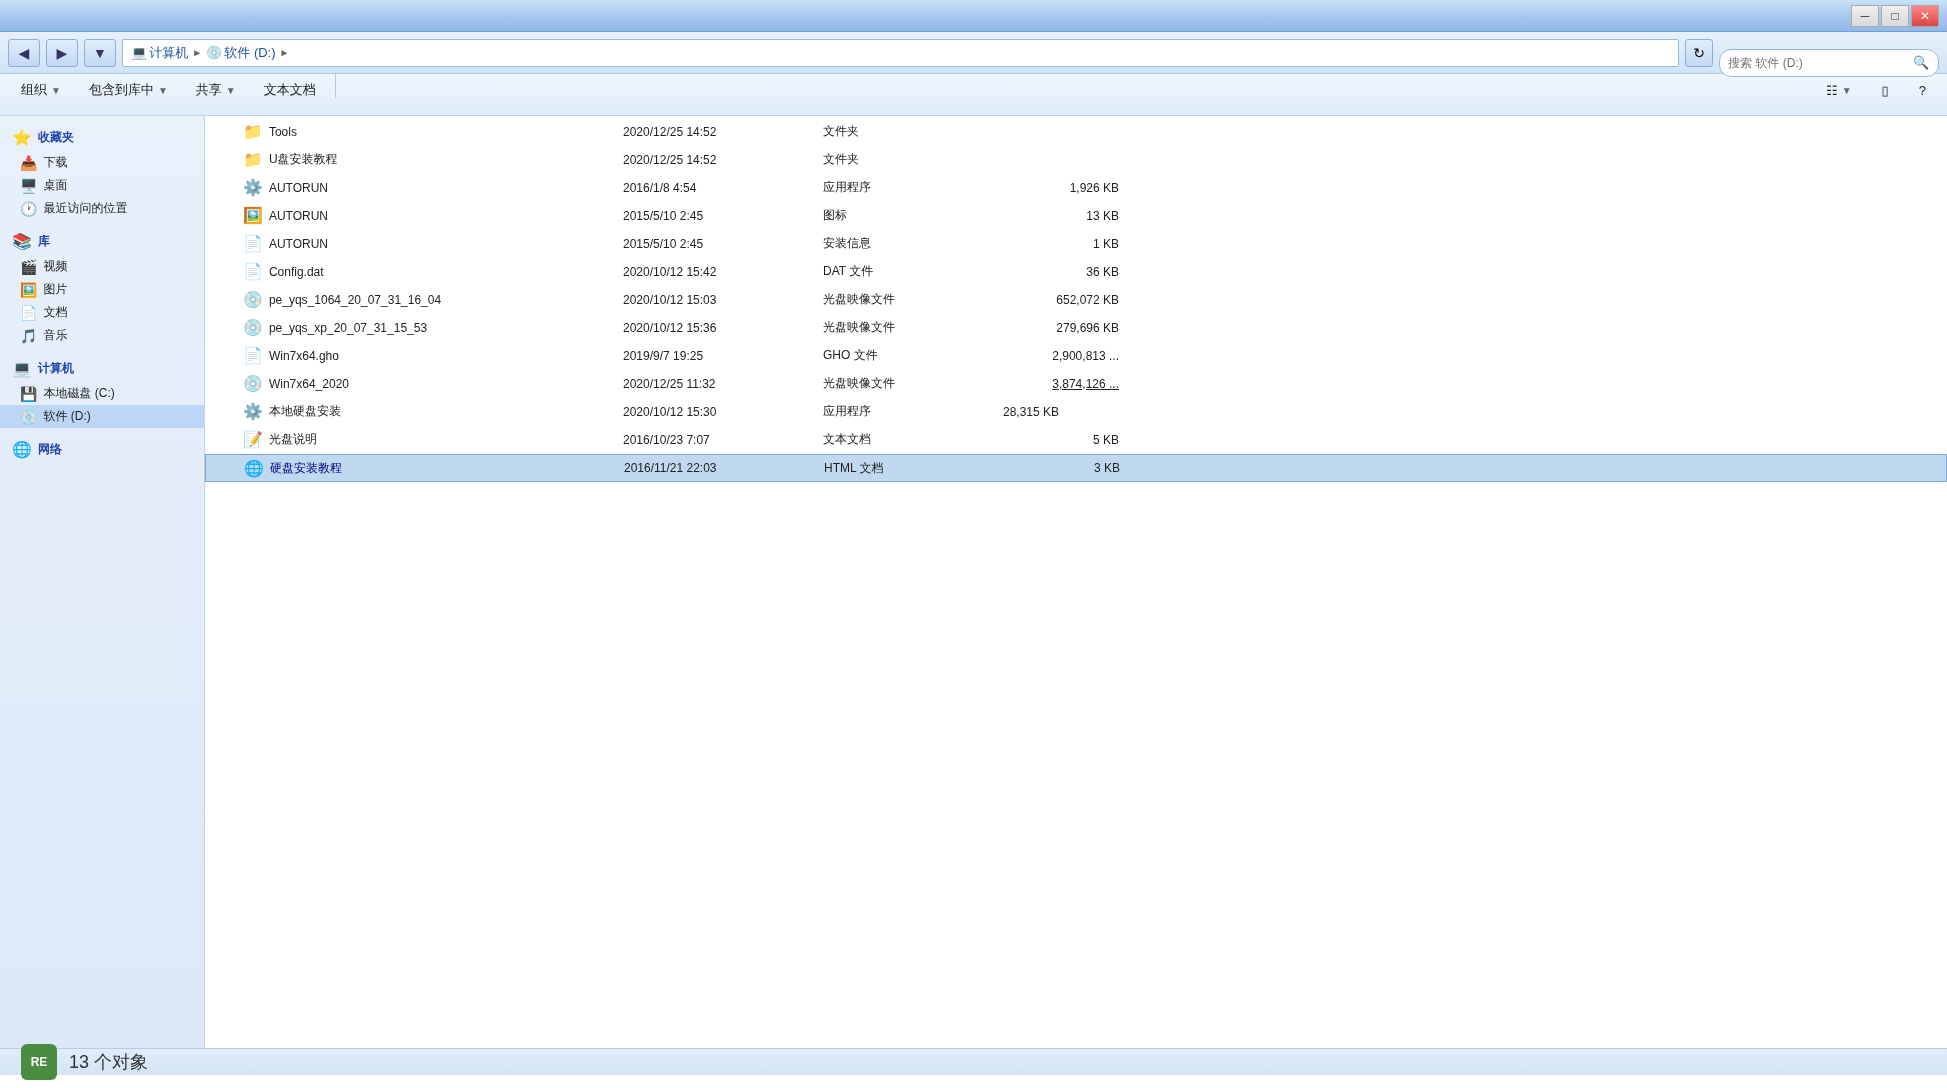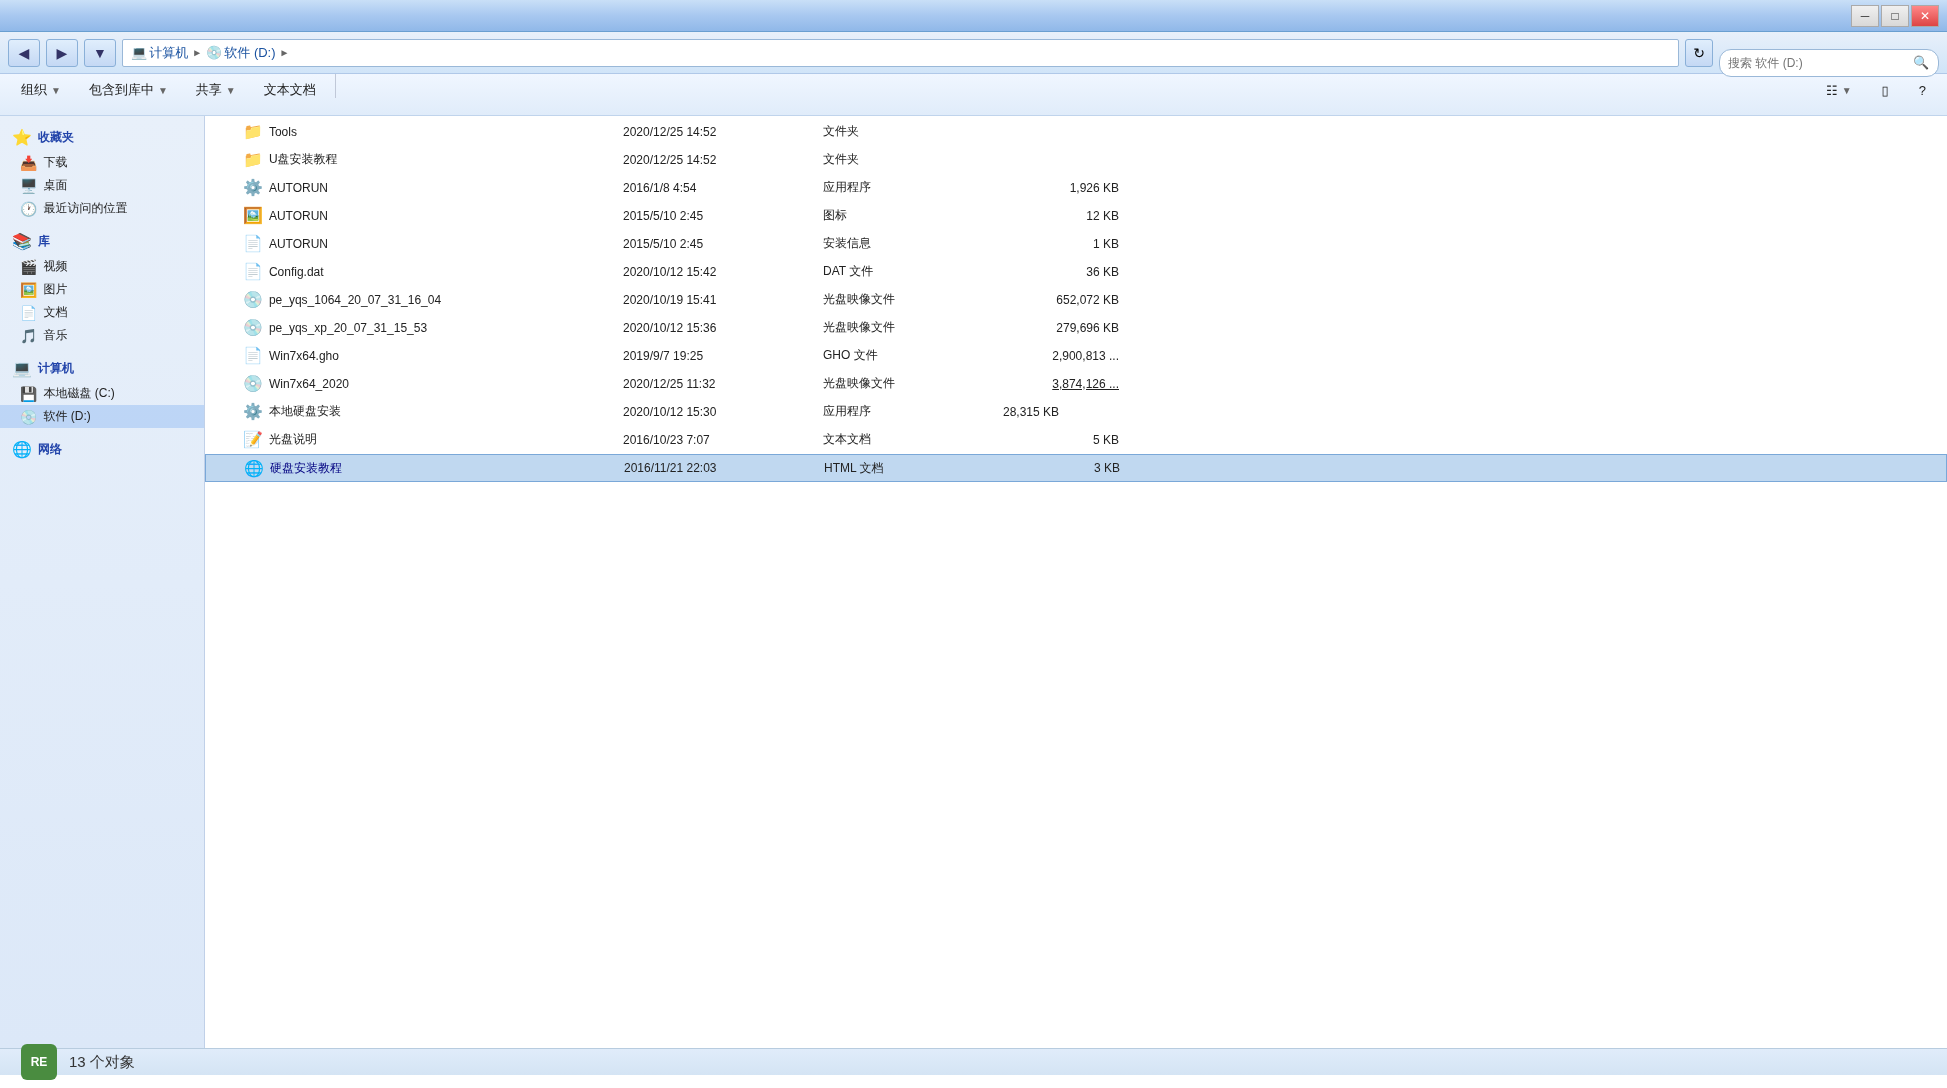--- a/index.html
+++ b/index.html
@@ -264,21 +264,21 @@
       background: #4a8c40;
       border-radius: 6px;
       display: flex;
       align-items: center;
       justify-content: center;
       color: #fff;
       font-size: 20px;
       font-weight: bold;
     }
     .status-text {
-      font-size: 15px;
+      font-size: 18px;
       color: #333;
     }
 
     
     .file-area::-webkit-scrollbar { width: 14px; }
     .file-area::-webkit-scrollbar-track { background: #f0f0f0; }
     .file-area::-webkit-scrollbar-thumb { background: #c0c8d8; border: 2px solid #f0f0f0; border-radius: 3px; }
   </style>
 </head>
 <body>
@@ -445,21 +445,21 @@
           <div class="file-cell">应用程序</div>
           <div class="file-cell" style="text-align: right; padding-right: 16px;">1,926 KB</div>
         </div>
         <div class="file-row">
           <div class="file-cell file-name-cell">
             <span class="file-icon">🖼️</span>
             <span>AUTORUN</span>
           </div>
           <div class="file-cell">2015/5/10 2:45</div>
           <div class="file-cell">图标</div>
-          <div class="file-cell" style="text-align: right; padding-right: 16px;">12 KB</div>
+          <div class="file-cell" style="text-align: right; padding-right: 16px;">13 KB</div>
         </div>
         <div class="file-row">
           <div class="file-cell file-name-cell">
             <span class="file-icon">📄</span>
             <span>AUTORUN</span>
           </div>
           <div class="file-cell">2015/5/10 2:45</div>
           <div class="file-cell">安装信息</div>
           <div class="file-cell" style="text-align: right; padding-right: 16px;">1 KB</div>
         </div>
@@ -470,21 +470,21 @@
           </div>
           <div class="file-cell">2020/10/12 15:42</div>
           <div class="file-cell">DAT 文件</div>
           <div class="file-cell" style="text-align: right; padding-right: 16px;">36 KB</div>
         </div>
         <div class="file-row">
           <div class="file-cell file-name-cell">
             <span class="file-icon">💿</span>
             <span>pe_yqs_1064_20_07_31_16_04</span>
           </div>
-          <div class="file-cell">2020/10/19 15:41</div>
+          <div class="file-cell">2020/10/12 15:03</div>
           <div class="file-cell">光盘映像文件</div>
           <div class="file-cell" style="text-align: right; padding-right: 16px;">652,072 KB</div>
         </div>
         <div class="file-row">
           <div class="file-cell file-name-cell">
             <span class="file-icon">💿</span>
             <span>pe_yqs_xp_20_07_31_15_53</span>
           </div>
           <div class="file-cell">2020/10/12 15:36</div>
           <div class="file-cell">光盘映像文件</div>

